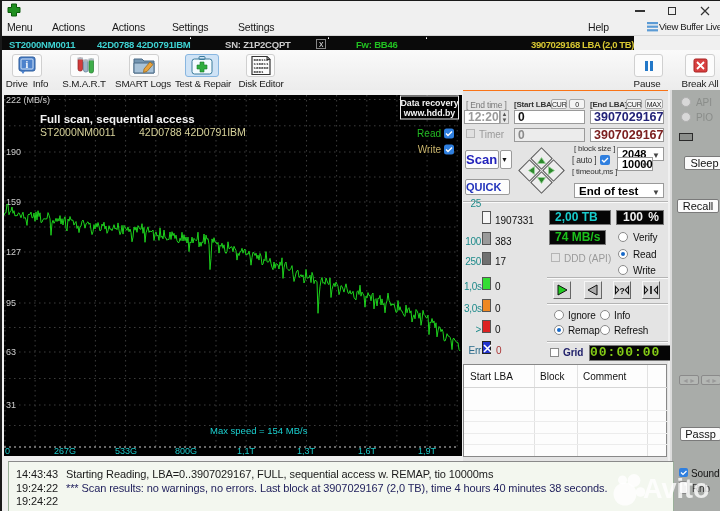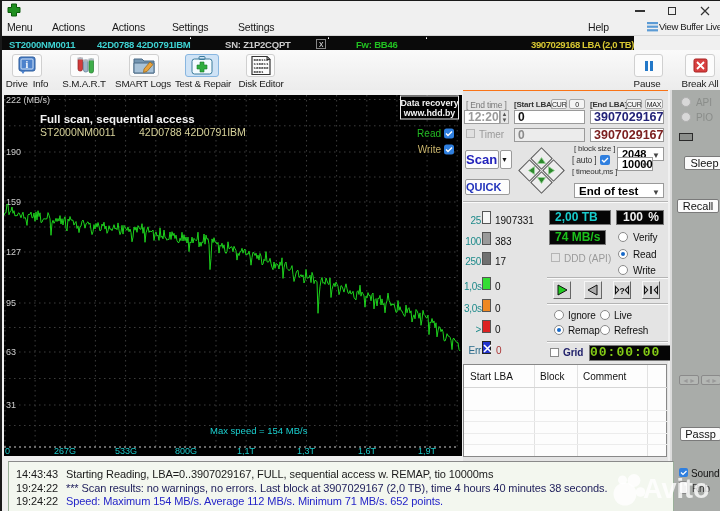--- a/index.html
+++ b/index.html
@@ -253,21 +253,21 @@
  <div class="lab" style="left:109px;top:64px">[ auto ]</div>
  <div class="abs" style="left:137px;top:64px;width:10px;height:10px;background:#2f7fdf;border-radius:2px"></div>
  <svg class="abs" style="left:137px;top:64px" width="10" height="10">
       <path d="M2 5 l2 2 l4 -4" stroke="#fff" stroke-width="1.3" fill="none"></path>
     </svg>
  <div class="lab" style="left:109px;top:76px;font-size:8px">[ timeout,ms ]</div>
  <div class="combo" style="left:154px;top:66px;width:36px;height:14px;line-height:13px">10000<span class="ch">▼</span></div>
  <div class="combo" style="left:111px;top:92px;width:90px;height:15px;font-size:11.5px;line-height:14px">End of test<span class="ch" style="top:2px">▼</span></div>
  <div class="sep" style="left:0;top:110px;width:205px"></div>
 
- <div class="cnt-l" style="left:1px;top:124px">25</div>
+ <div class="cnt-l" style="left:1px;top:107px">25</div>
     <div class="cbox" style="left:19px;top:120px;background:#f6f6f6"></div>
     <div class="cnt-v" style="left:32px;top:124px">1907331</div>
  <div class="cnt-l" style="left:1px;top:145px">100</div>
     <div class="cbox" style="left:19px;top:141px;background:#9a9a9a"></div>
     <div class="cnt-v" style="left:32px;top:145px">383</div>
  <div class="cnt-l" style="left:1px;top:165px">250</div>
     <div class="cbox" style="left:19px;top:161px;background:#707070"></div>
     <div class="cnt-v" style="left:32px;top:165px">17</div>
  <div class="cnt-l" style="left:1px;top:190px">1,0s</div>
     <div class="cbox" style="left:19px;top:186px;background:#33dd33"></div>
@@ -310,21 +310,21 @@
       </svg></div>
  <div class="pbtn" style="left:179px;top:190px"><svg width="16" height="16">
         <path d="M1.5 4.5 l3.2 3.5 l-3.2 3.5z" fill="none" stroke="#111" stroke-width="1.1"></path>
         <rect x="7.2" y="4" width="1.6" height="8" fill="#111"></rect>
         <path d="M14.5 4.5 l-3.2 3.5 l3.2 3.5z" fill="none" stroke="#111" stroke-width="1.1"></path>
       </svg></div>
  <div class="sep" style="left:84px;top:212px;width:121px"></div>
  <div class="radio" style="left:91px;top:219px"></div>
     <div class="rlab" style="left:105px;top:219px">Ignore</div>
  <div class="radio" style="left:137px;top:219px"></div>
-    <div class="rlab" style="left:151px;top:219px">Live</div>
+    <div class="rlab" style="left:151px;top:219px">Info</div>
  <div class="radio on" style="left:91px;top:234px"></div>
     <div class="rlab" style="left:105px;top:234px">Remap</div>
  <div class="radio" style="left:137px;top:234px"></div>
     <div class="rlab" style="left:151px;top:234px">Refresh</div>
  <div class="sep" style="left:84px;top:250px;width:121px"></div>
  <div class="chk" style="left:87px;top:257px"></div>
  <div class="rlab" style="left:100px;top:256px;font-weight:bold;color:#20206a">Grid</div>
  <div class="lcd" style="left:126px;top:254px;width:100px;height:16px;color:#84cc16;font-family:'Liberation Mono',monospace;font-size:13px;line-height:14px;letter-spacing:1px">00:00:00</div>
  <div class="abs" style="left:0;top:273px;width:204px;height:93px;background:#fdfdfd;border:1px solid #888">
   <div class="abs" style="left:70px;top:0;width:1px;height:91px;background:#e2e2e2"></div>
@@ -360,21 +360,20 @@
  <div class="abs" style="left:7px;top:391px;width:9px;height:13px;background:#f2f2f2;border:1px solid #888;border-radius:2px"></div>
  <div class="rlab" style="left:20px;top:393px;font-size:10px;color:#333">Rnb</div>
 </div>
 
 <div class="abs" id="logarea">
  <div style="left:7px;top:6px;color:#1a1a1a">14:43:43</div>
  <div style="left:57px;top:6px;color:#1a1a1a">Starting Reading, LBA=0..3907029167, FULL, sequential access w. REMAP, tio 10000ms</div>
  <div style="left:7px;top:19.5px;color:#1a1a1a">19:24:22</div>
  <div style="left:57px;top:19.5px;color:#23235e">*** Scan results: no warnings, no errors. Last block at 3907029167 (2,0 TB), time 4 hours 40 minutes 38 seconds.</div>
  <div style="left:7px;top:33px;color:#1a1a1a">19:24:22</div>
- <div style="left:57px;top:33px;color:#2424c8">Speed: Maximum 154 MB/s. Average 112 MB/s. Minimum 71 MB/s. 652 points.</div>
 </div>
 
 <svg class="abs" id="wm" viewBox="0 0 120 56">
  <g fill="#ffffff" fill-opacity="0.78">
   <circle cx="25" cy="39" r="11.5"></circle>
   <circle cx="22.5" cy="25" r="4.5"></circle>
   <circle cx="34" cy="25.5" r="6.5"></circle>
   <circle cx="40.5" cy="37" r="4.8"></circle>
   <text x="43" y="42.5" font-size="27" font-weight="bold" font-family="Liberation Sans">Avito</text>
  </g>

